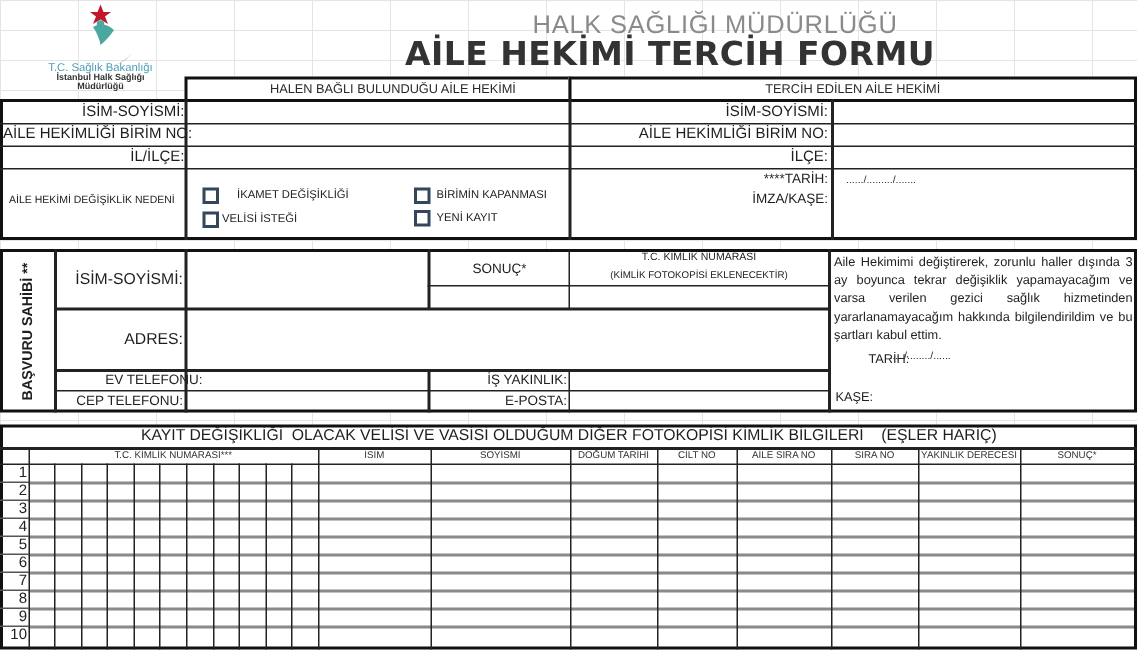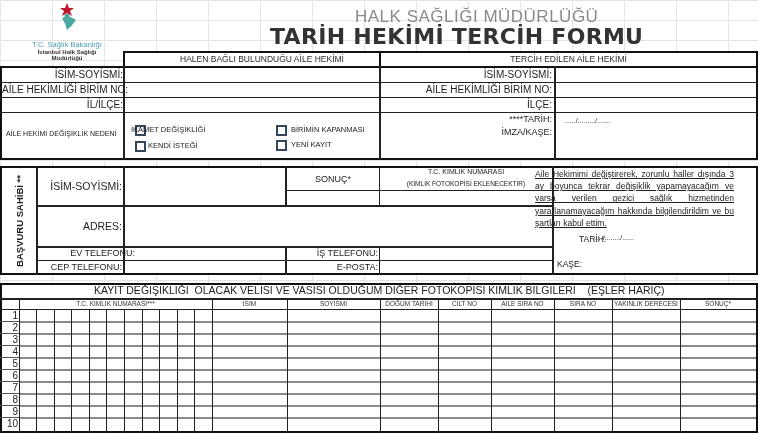--- a/index.html
+++ b/index.html
@@ -34,21 +34,21 @@
     <polygon points="45,3 47,8 52,8 48,11 50,16 45,13 40,16 42,11 38,8 43,8" fill="#c0182a"></polygon>
     <path d="M40 18 Q47 14 54 20 Q50 26 45 30 Q44 24 40 18 Z" fill="#4aa8a0"></path>
     <circle cx="45" cy="16" r="2.5" fill="#4aa8a0"></circle>
   </svg>
   <div class="abs tiny" style="left:0;top:40px;width:90px;text-align:center;color:#4d9fb4;font-size:7.5px;">T.C. Sağlık Bakanlığı</div>
   <div class="abs tiny" style="left:0;top:49px;width:90px;text-align:center;font-size:6px;font-weight:bold;">İstanbul Halk Sağlığı</div>
   <div class="abs tiny" style="left:0;top:55px;width:90px;text-align:center;font-size:6px;font-weight:bold;">Müdürlüğü</div>
 </div>
 
 <div class="abs" style="left:355px;top:7px;font-size:17px;color:#8a8a8a;letter-spacing:0.5px;white-space:nowrap;">HALK SAĞLIĞI MÜDÜRLÜĞÜ</div>
-<div class="abs" style="left:270px;top:24px;font-size:22px;font-weight:bold;color:#333;letter-spacing:0.3px;white-space:nowrap;font-family:'DejaVu Sans',sans-serif;">TARİH HEKİMİ TERCİH FORMU</div>
+<div class="abs" style="left:270px;top:24px;font-size:22px;font-weight:bold;color:#333;letter-spacing:0.3px;white-space:nowrap;font-family:'DejaVu Sans',sans-serif;">AİLE HEKİMİ TERCİH FORMU</div>
 
 <div class="cell b2" style="left:123px;top:51px;width:258px;height:17px;">
   <div class="t" style="text-align:center;line-height:13px;padding-left:20px;">HALEN BAĞLI BULUNDUĞU AİLE HEKİMİ</div>
 </div>
 <div class="cell b2" style="left:379px;top:51px;width:379px;height:17px;">
   <div class="t" style="text-align:center;line-height:13px;">TERCİH EDİLEN AİLE HEKİMİ</div>
 </div>
 
 <div class="abs" style="left:0;top:66px;width:758px;height:94px;border:2px solid #111;background:#fff;"></div>
 
@@ -75,23 +75,23 @@
 </div>
 
 <div class="hl" style="left:0;top:82px;width:758px;"></div>
 <div class="hl" style="left:0;top:97px;width:758px;"></div>
 <div class="hl" style="left:0;top:112px;width:758px;"></div>
 <div class="vl" style="left:123px;top:66px;height:94px;border-left-width:2px;"></div>
 <div class="vl" style="left:379px;top:66px;height:94px;border-left-width:2px;"></div>
 <div class="vl" style="left:554px;top:66px;height:94px;border-left-width:2px;"></div>
 
 <div class="chk" style="left:135px;top:125px;"></div>
-<div class="abs" style="left:131px;top:125px;font-size:7.5px;white-space:nowrap;">İKAMET DEĞİŞİKLİĞİ</div>
+<div class="abs" style="left:158px;top:125px;font-size:7.5px;white-space:nowrap;">İKAMET DEĞİŞİKLİĞİ</div>
 <div class="chk" style="left:135px;top:141px;"></div>
-<div class="abs" style="left:148px;top:141px;font-size:7.5px;white-space:nowrap;">KENDİ İSTEĞİ</div>
+<div class="abs" style="left:148px;top:141px;font-size:7.5px;white-space:nowrap;">VELİSİ İSTEĞİ</div>
 <div class="chk" style="left:276px;top:125px;"></div>
 <div class="abs" style="left:291px;top:125px;font-size:7.5px;white-space:nowrap;">BİRİMİN KAPANMASI</div>
 <div class="chk" style="left:276px;top:140px;"></div>
 <div class="abs" style="left:291px;top:140px;font-size:7.5px;white-space:nowrap;">YENİ KAYIT</div>
 
 <div class="abs" style="left:0;top:166px;width:758px;height:109px;border:2px solid #111;background:#fff;"></div>
 
 <div class="abs" style="left:2px;top:168px;width:34px;height:105px;">
   <div style="position:absolute;left:50%;top:50%;transform:translate(-50%,-50%) rotate(-90deg);font-size:9.5px;font-weight:bold;white-space:nowrap;color:#1e1e1e;">BAŞVURU SAHİBİ **</div>
 </div>
@@ -106,37 +106,37 @@
 <div class="abs" style="left:125px;top:206px;width:426px;height:40px;"></div>
 <div class="abs" style="left:125px;top:248px;width:160px;height:12px;"></div>
 <div class="abs" style="left:125px;top:262px;width:160px;height:11px;"></div>
 
 <div class="abs" style="left:287px;top:174px;width:92px;text-align:center;font-size:9px;white-space:nowrap;">SONUÇ*</div>
 <div class="abs" style="left:287px;top:192px;width:92px;height:12px;"></div>
 <div class="abs" style="left:381px;top:168px;width:170px;text-align:center;font-size:7px;white-space:nowrap;">T.C. KİMLİK NUMARASI</div>
 <div class="abs" style="left:381px;top:180px;width:170px;text-align:center;font-size:6.5px;white-space:nowrap;">(KİMLİK FOTOKOPİSİ EKLENECEKTİR)</div>
 <div class="abs" style="left:381px;top:192px;width:170px;height:12px;"></div>
 
-<div class="abs lbl" style="left:287px;top:248px;width:91px;font-size:9px;">İŞ TELEFONU:</div>
+<div class="abs lbl" style="left:287px;top:248px;width:91px;font-size:9px;">İŞ YAKINLIK:</div>
 <div class="abs lbl" style="left:287px;top:262px;width:91px;font-size:9px;">E-POSTA:</div>
 <div class="abs" style="left:381px;top:248px;width:170px;height:12px;"></div>
 <div class="abs" style="left:381px;top:262px;width:170px;height:11px;"></div>
 
 <div class="vl" style="left:123px;top:166px;height:109px;border-left-width:2px;"></div>
 <div class="vl" style="left:285px;top:166px;height:40px;border-left-width:2px;"></div>
 <div class="vl" style="left:285px;top:246px;height:29px;border-left-width:2px;"></div>
 <div class="vl" style="left:379px;top:166px;height:40px;"></div>
 <div class="vl" style="left:379px;top:246px;height:29px;"></div>
 <div class="vl" style="left:552px;top:166px;height:109px;border-left-width:2px;"></div>
 <div class="hl" style="left:285px;top:190px;width:268px;"></div>
 <div class="hl" style="left:36px;top:205px;width:517px;border-top-width:2px;"></div>
 <div class="hl" style="left:36px;top:246px;width:517px;border-top-width:2px;"></div>
 <div class="hl" style="left:36px;top:260px;width:517px;"></div>
 
-<div class="abs" style="left:535px;top:168px;width:199px;font-size:8.5px;line-height:12.2px;text-align:justify;color:#222;text-decoration:underline;">Aile Hekimimi değiştirerek, zorunlu haller dışında 3 ay boyunca tekrar değişiklik yapamayacağım ve varsa verilen gezici sağlık hizmetinden yararlanamayacağım hakkında bilgilendirildim ve bu şartları kabul ettim.</div>
+<div class="abs" style="left:556px;top:168px;width:199px;font-size:8.5px;line-height:12.2px;text-align:justify;color:#222;">Aile Hekimimi değiştirerek, zorunlu haller dışında 3 ay boyunca tekrar değişiklik yapamayacağım ve varsa verilen gezici sağlık hizmetinden yararlanamayacağım hakkında bilgilendirildim ve bu şartları kabul ettim.</div>
 <div class="abs" style="left:579px;top:234px;font-size:8.5px;white-space:nowrap;">TARİH:</div>
 <div class="abs" style="left:593px;top:234px;font-size:7px;white-space:nowrap;">...../......../......</div>
 <div class="abs" style="left:557px;top:259px;font-size:8.5px;white-space:nowrap;">KAŞE:</div>
 
 <div class="abs" style="left:0;top:283px;width:758px;height:150px;border:2px solid #111;background:#fff;"></div>
 <div class="abs" style="left:94px;top:284px;font-size:10.5px;white-space:pre;color:#1e1e1e;">KAYIT DEĞİŞİKLİĞİ  OLACAK VELİSİ VE VASİSİ OLDUĞUM DİĞER FOTOKOPİSİ KİMLİK BİLGİLERİ    (EŞLER HARİÇ)</div>
 <div class="hl" style="left:0;top:298px;width:758px;border-top-width:2px;"></div>
 
 <div class="abs tiny" style="left:19px;top:300px;width:193px;text-align:center;">T.C. KİMLİK NUMARASI***</div>
 <div class="abs tiny" style="left:212px;top:300px;width:75px;text-align:center;">İSİM</div>

